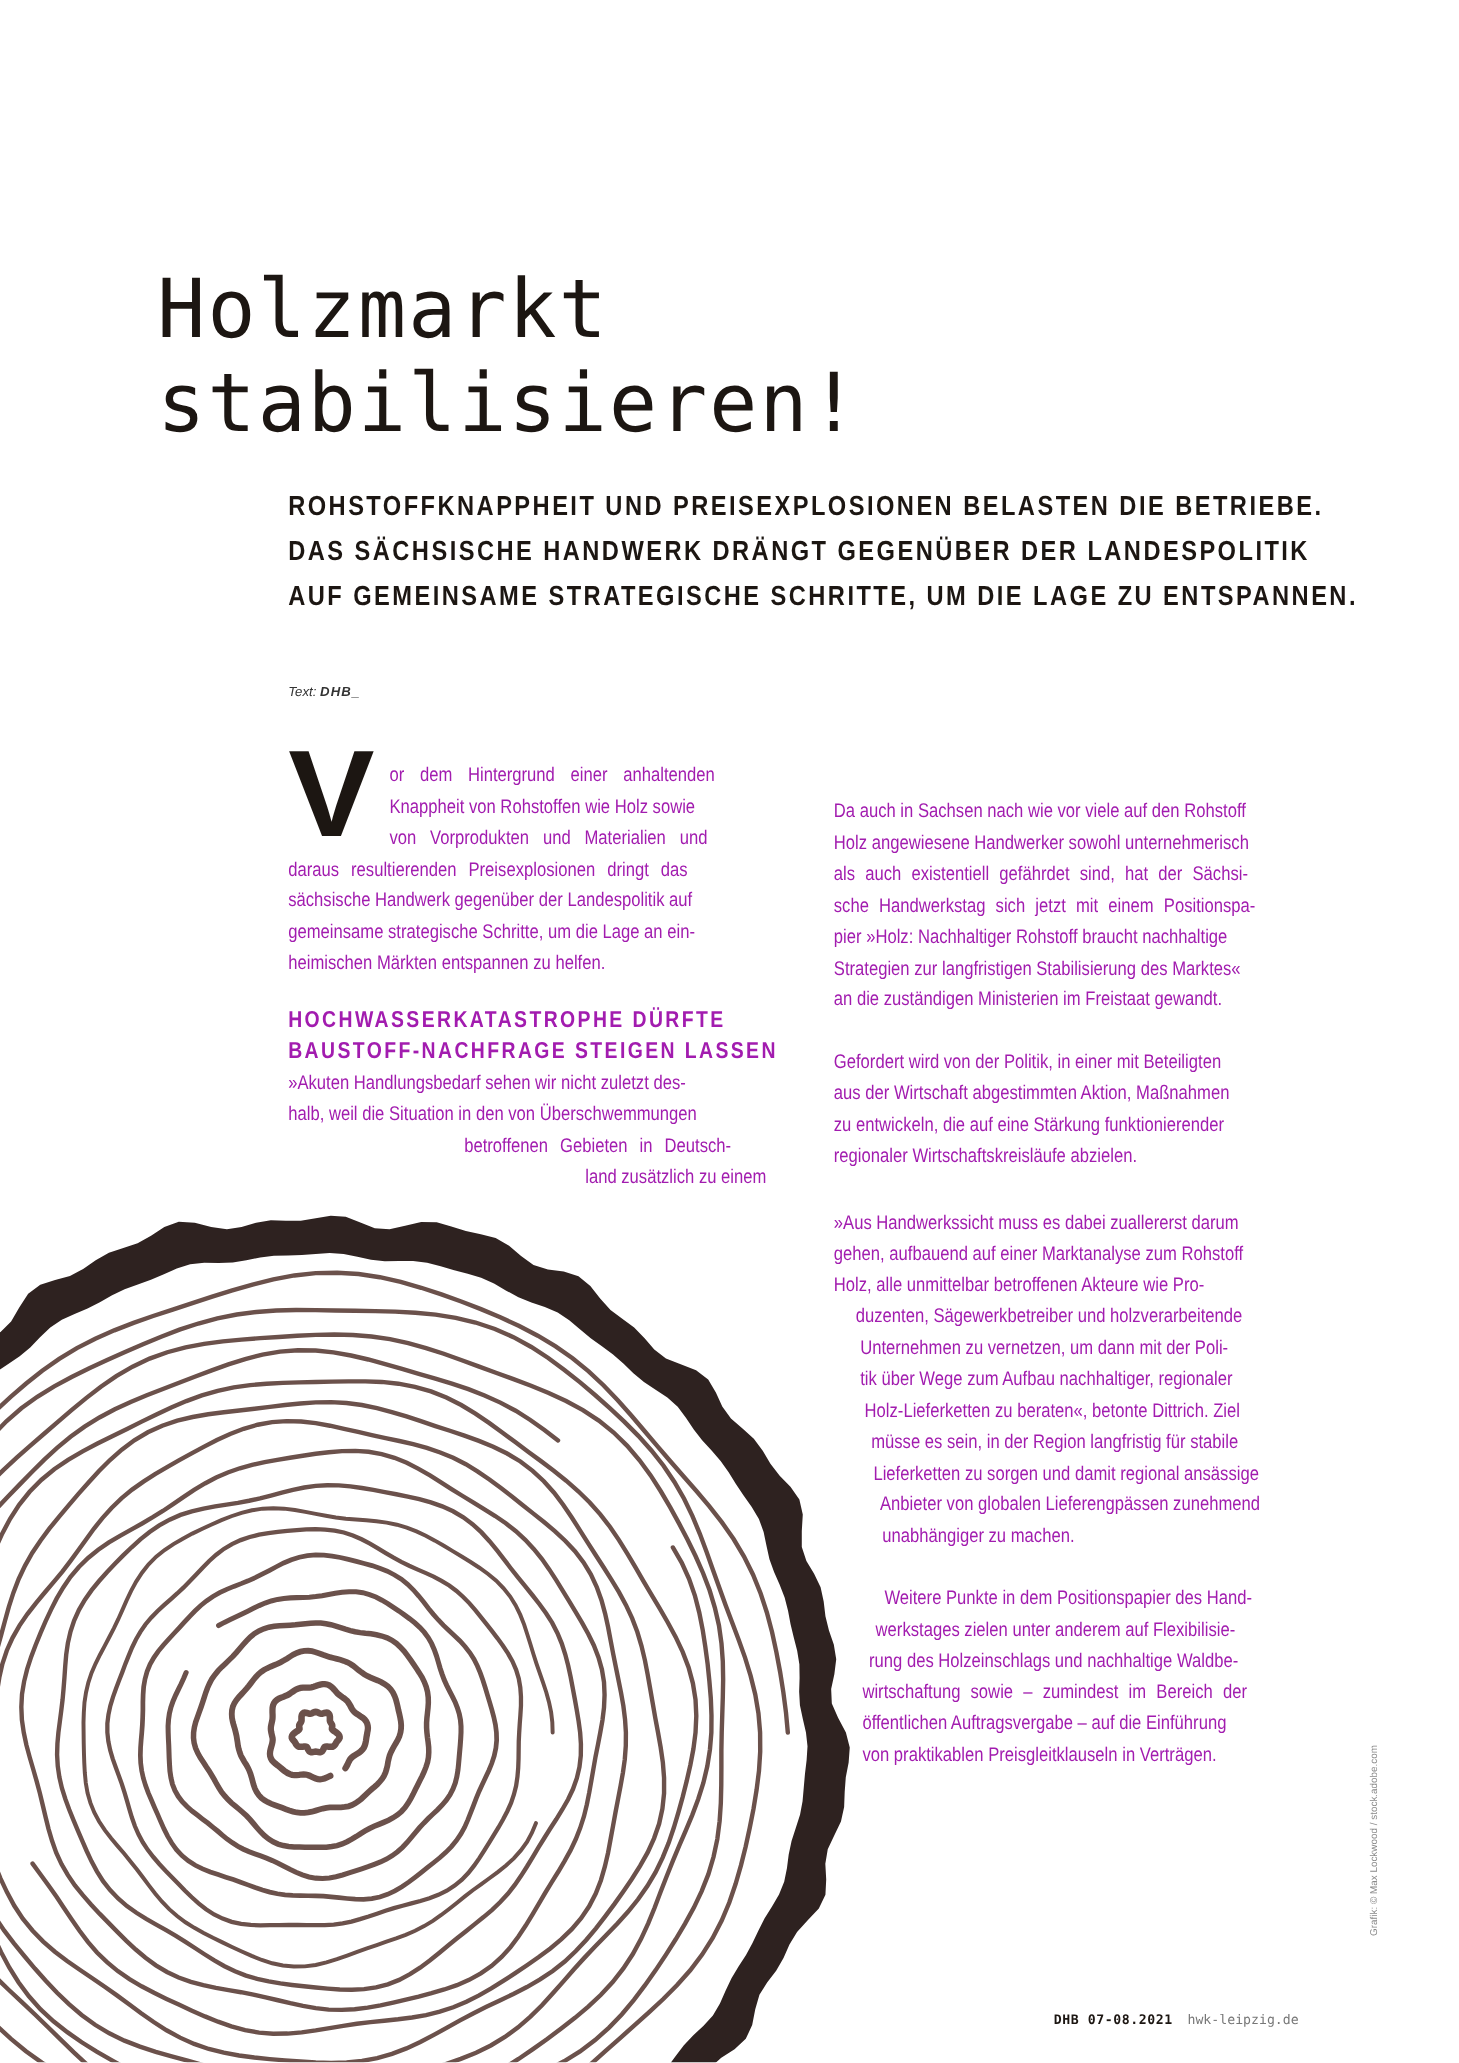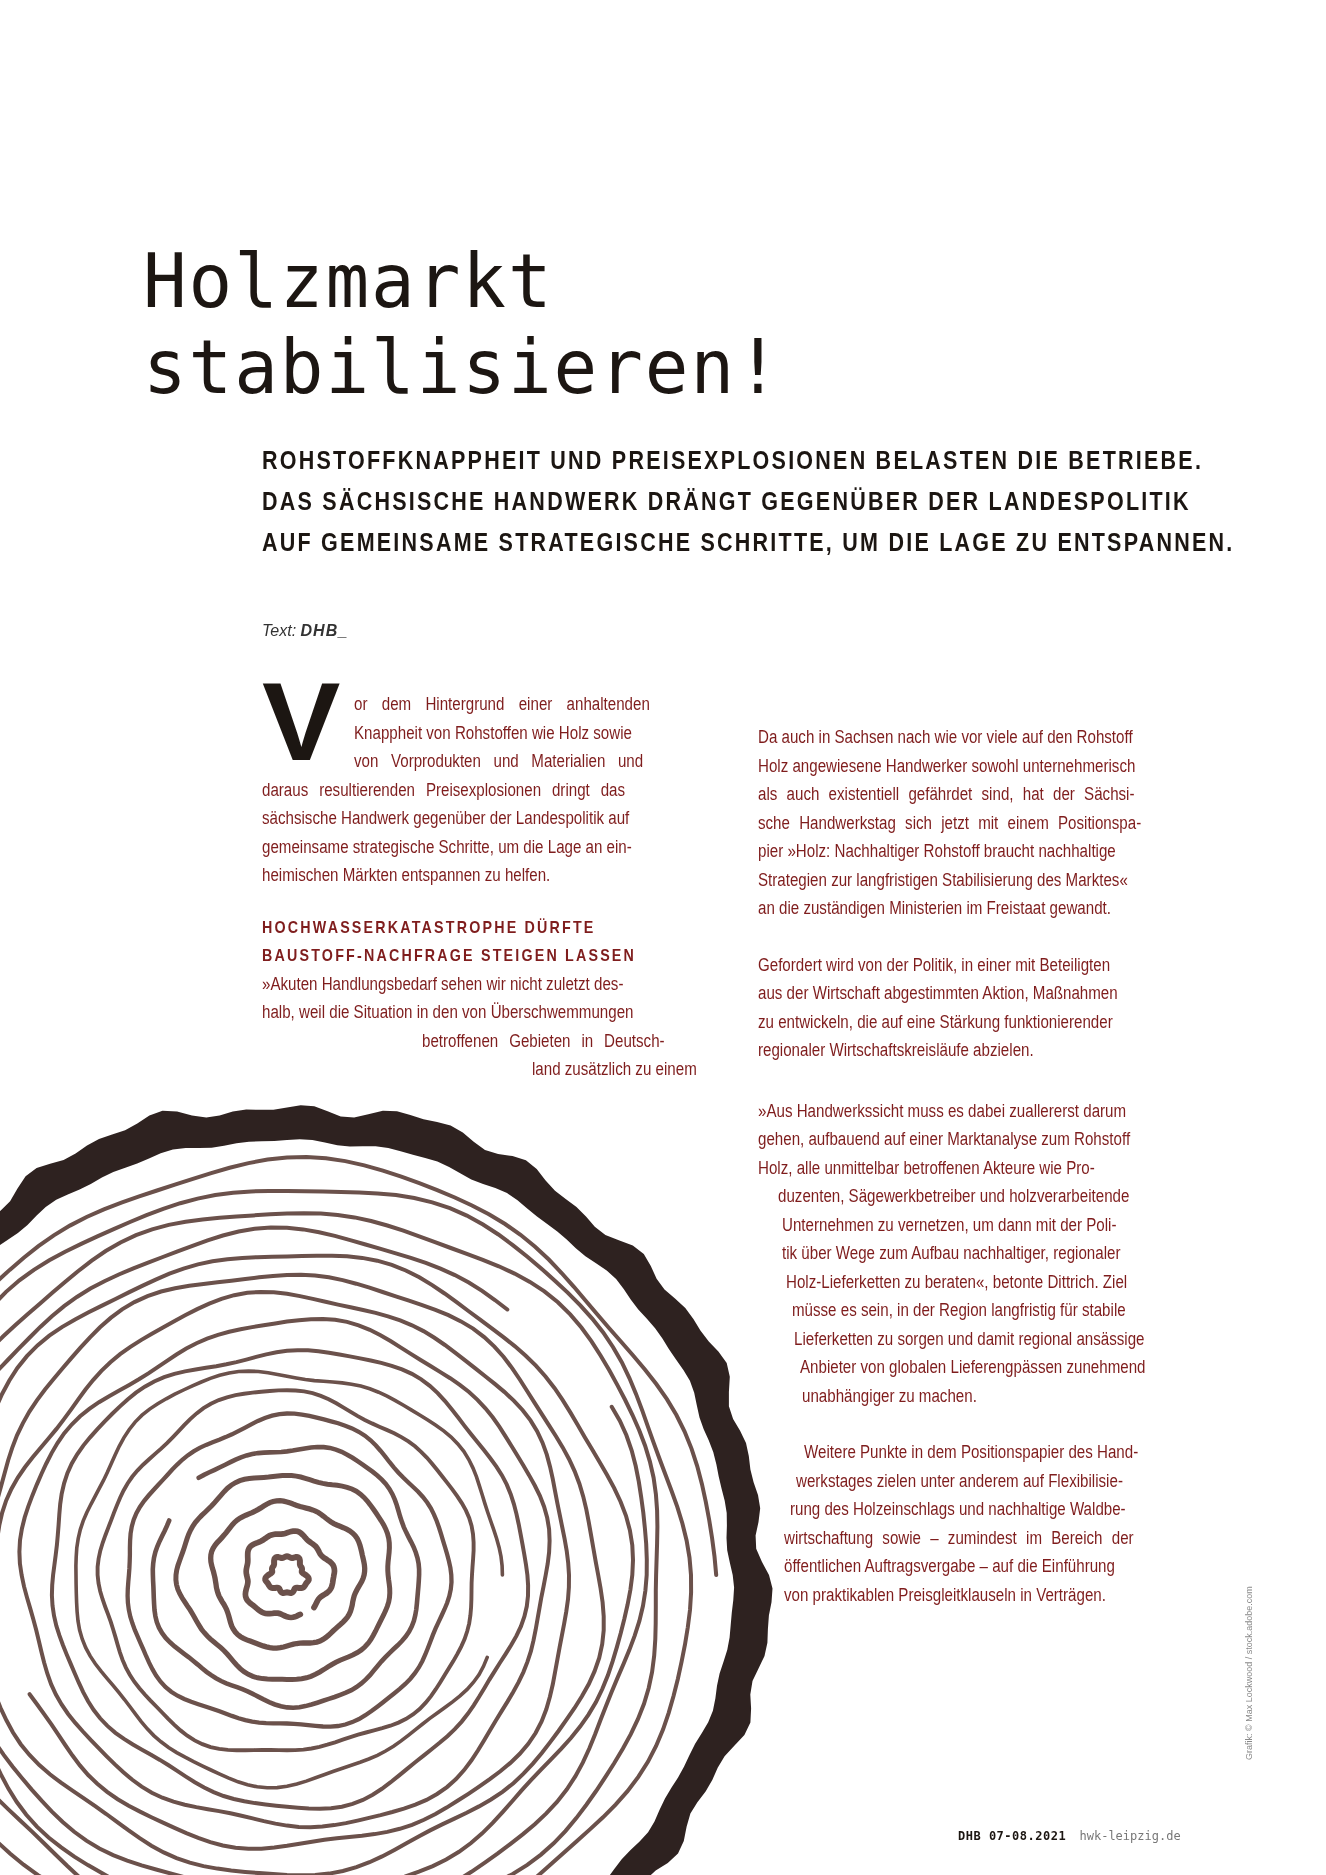--- a/index.html
+++ b/index.html
@@ -17,40 +17,40 @@
   .title span { display: block; }
   .deck {
     position: absolute; left: 262px; top: 440px; width: 900px;
     font-family: "Liberation Sans", sans-serif; font-weight: bold;
     font-size: 25px; line-height: 41px; letter-spacing: 2.6px; color: #1c1612;
     text-transform: uppercase;
   }
   .deck span { display: block; white-space: nowrap; transform: scaleX(0.86); transform-origin: left center; }
   .credit {
     position: absolute; left: 262px; top: 622px;
-    font-size: 16px; font-style: italic; color: #333; text-align: center;
+    font-size: 12px; font-style: italic; color: #333; text-align: center;
   }
   .credit b { font-style: italic; font-weight: bold; letter-spacing: 1px; }
   .col {
     position: absolute; font-family: "Liberation Sans", sans-serif;
-    font-size: 18px; line-height: 28.5px; color: #7f1d1d;
+    font-size: 18px; line-height: 28.5px; color: #a21caf;
   }
   .col p { margin: 0; }
   .line { display: block; white-space: nowrap; transform: scaleX(0.84); transform-origin: left center; }
   .just { display: flex; justify-content: space-between; }
   .col-left { left: 262px; top: 690px; width: 474px; }
   .col-right { left: 758px; top: 695px; width: 474px; }
   .dropcap {
     position: absolute; left: 262px; top: 672px;
     font-family: "Liberation Sans", sans-serif; font-weight: bold;
     font-size: 112px; line-height: 100px; color: #1c1612;
     transform: scaleX(1.05); transform-origin: left top;
   }
   .h2 {
-    font-weight: bold; letter-spacing: 2.6px; font-size: 17px; line-height: 28px;
+    font-weight: bold; letter-spacing: 2.6px; font-size: 21px; line-height: 28px;
     text-transform: uppercase;
   }
   .gap { height: 28px; }
   .side-credit {
     position: absolute; left: 1244px; top: 1760px; transform: rotate(-90deg);
     transform-origin: left top; font-size: 9px; color: #8a8a8a; white-space: nowrap;
   }
   .footer {
     position: absolute; left: 958px; top: 1829px; font-size: 12px; white-space: nowrap;
   }

